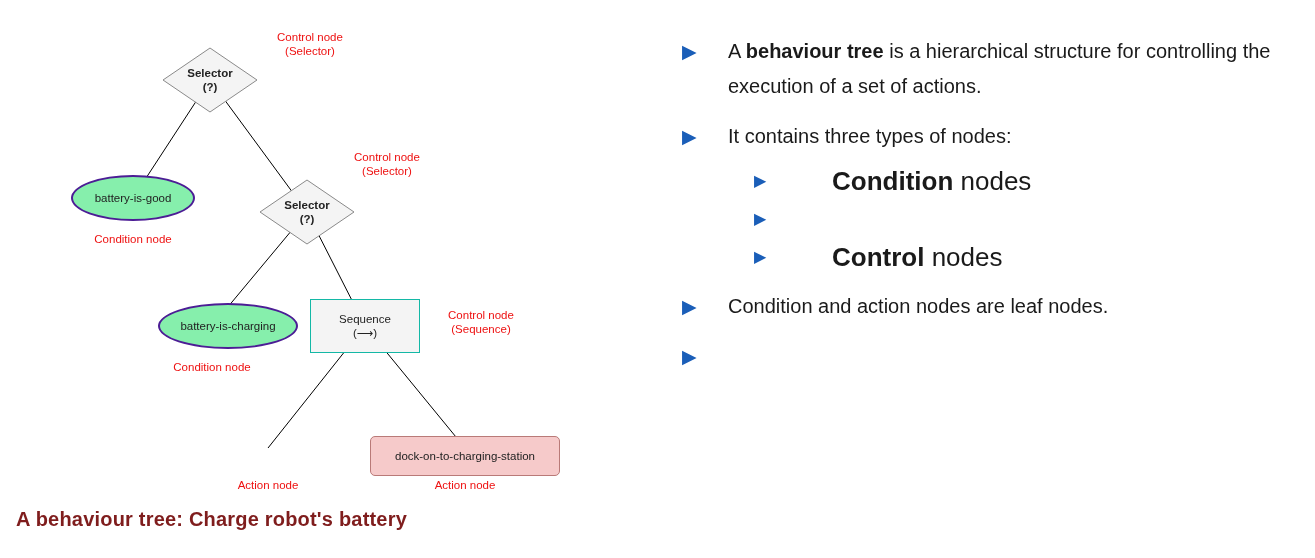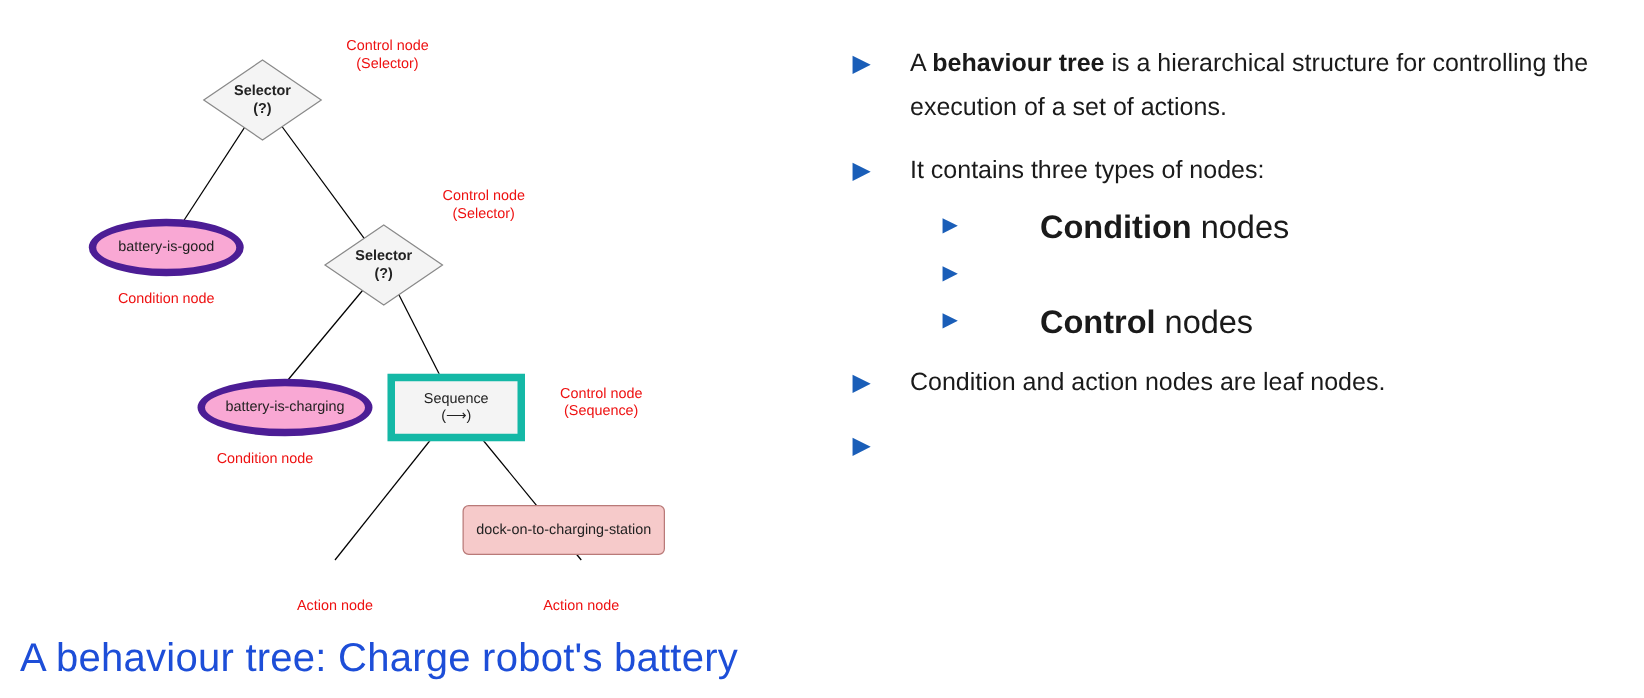--- a/index.html
+++ b/index.html
@@ -14,28 +14,28 @@
 
   
   .diagram { position: absolute; left: 0; top: 0; width: 665px; height: 558px; }
   .edges { position: absolute; left: 0; top: 0; z-index: 1; }
   .node { position: absolute; z-index: 2; display: flex; flex-direction: column;
           align-items: center; justify-content: center; text-align: center;
           font-size: 11.5px; line-height: 14px; color: #222; }
   .diamond { width: 96px; height: 66px; }
   .diamond svg { position: absolute; left: 0; top: 0; }
   .diamond .nlabel { position: relative; z-index: 3; font-weight: bold; }
-  .ellipse { background: #f9a8d4; border: 6px solid #4c1d95; border-radius: 50%; }
-  .rectnode { background: #f4f4f4; border: 6px solid #14b8a6; }
+  .ellipse { background: #86efac; border: 2px solid #4c1d95; border-radius: 50%; }
+  .rectnode { background: #f4f4f4; border: 1px solid #14b8a6; }
   .actionnode { background: #f6caca; border: 1px solid #b97a78; border-radius: 5px;
                 font-size: 11.5px; }
   .redlabel { position: absolute; z-index: 2; color: #ee1111; font-size: 11.5px;
               line-height: 14px; text-align: center; }
-  .caption { position: absolute; left: 16px; top: 508px; font-size: 32px;
-             color: #1d4ed8; letter-spacing: 0.2px; z-index: 2; }
+  .caption { position: absolute; left: 16px; top: 508px; font-size: 20px;
+             color: #7f1d1d; letter-spacing: 0.2px; z-index: 2; font-weight: bold; }
 
   
   .bullets { position: absolute; left: 682px; top: 34px; width: 625px; }
   .brow { display: flex; align-items: flex-start; margin-bottom: 15px; }
   .tri { color: #1a5eb8; font-size: 19px; line-height: 35px; width: 46px;
          flex: 0 0 46px; }
   .btext { font-size: 20px; line-height: 35px; width: 560px; }
   .sublist { margin-left: 72px; margin-bottom: 15px; }
   .subrow { display: flex; align-items: flex-start; margin-bottom: 4px; }
   .subtri { color: #1a5eb8; font-size: 16px; line-height: 34px; width: 40px;
@@ -104,21 +104,21 @@
       <div>(⟶)</div>
     </div>
 
     <div class="redlabel" style="left:426px; top:308px; width:110px;">
       <div>Control node</div>
       <div>(Sequence)</div>
     </div>
 
     <div class="redlabel" style="left:183px; top:478px; width:170px;">Action node</div>
 
-    <div class="node actionnode" style="left:370px; top:404px; width:162px; height:40px;">
+    <div class="node actionnode" style="left:370px; top:436px; width:190px; height:40px;">
       <div>dock-on-to-charging-station</div>
     </div>
     <div class="redlabel" style="left:370px; top:478px; width:190px;">Action node</div>
 
     <div class="caption">A behaviour tree: Charge robot's battery</div>
   </div>
 
   <div class="bullets">
 
     <div class="brow">

